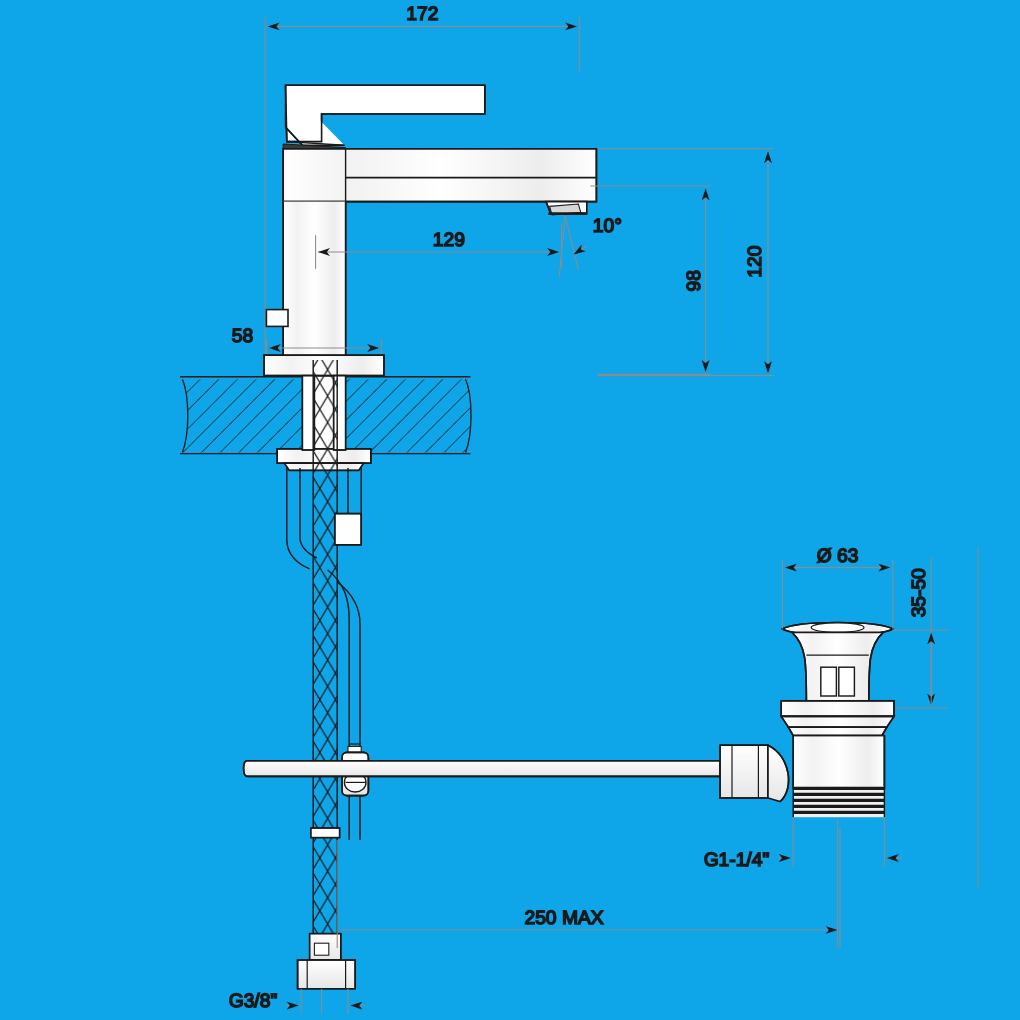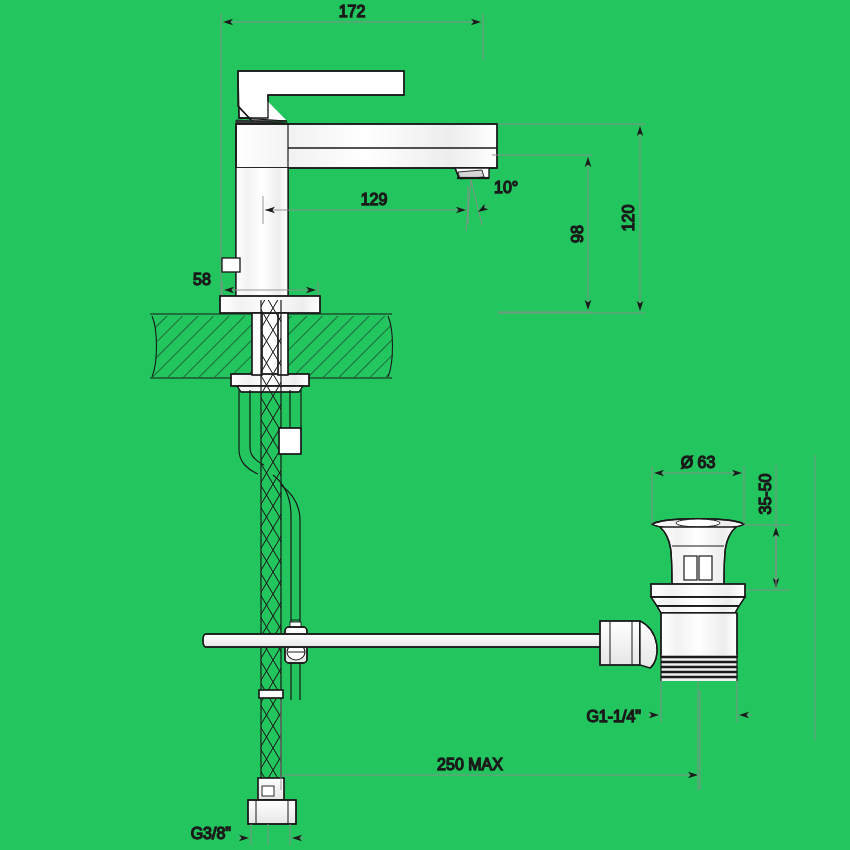--- a/index.html
+++ b/index.html
@@ -1,18 +1,18 @@
 <!DOCTYPE html>
 <html><head>
 <meta charset="utf-8">
 <style>
   html,body{margin:0;padding:0;background:#ffffff;}
   body{width:850px;height:850px;overflow:hidden;
        font-family:"Liberation Sans","DejaVu Sans",sans-serif;}
-  #sheet{position:relative;width:850px;height:850px;background:#22c55e;}
+  #sheet{position:relative;width:850px;height:850px;background:#0ea5e9;}
   svg{display:block;}
   .dimtxt{font-family:"Liberation Sans","DejaVu Sans",sans-serif;
           font-size:15px;fill:#1a1a1a;}
   .dimtxt.big{font-size:16px;}
 </style>
 </head>
 <body>
 
 <div id="sheet">
 <svg width="850" height="850" viewBox="0 0 850 850">

